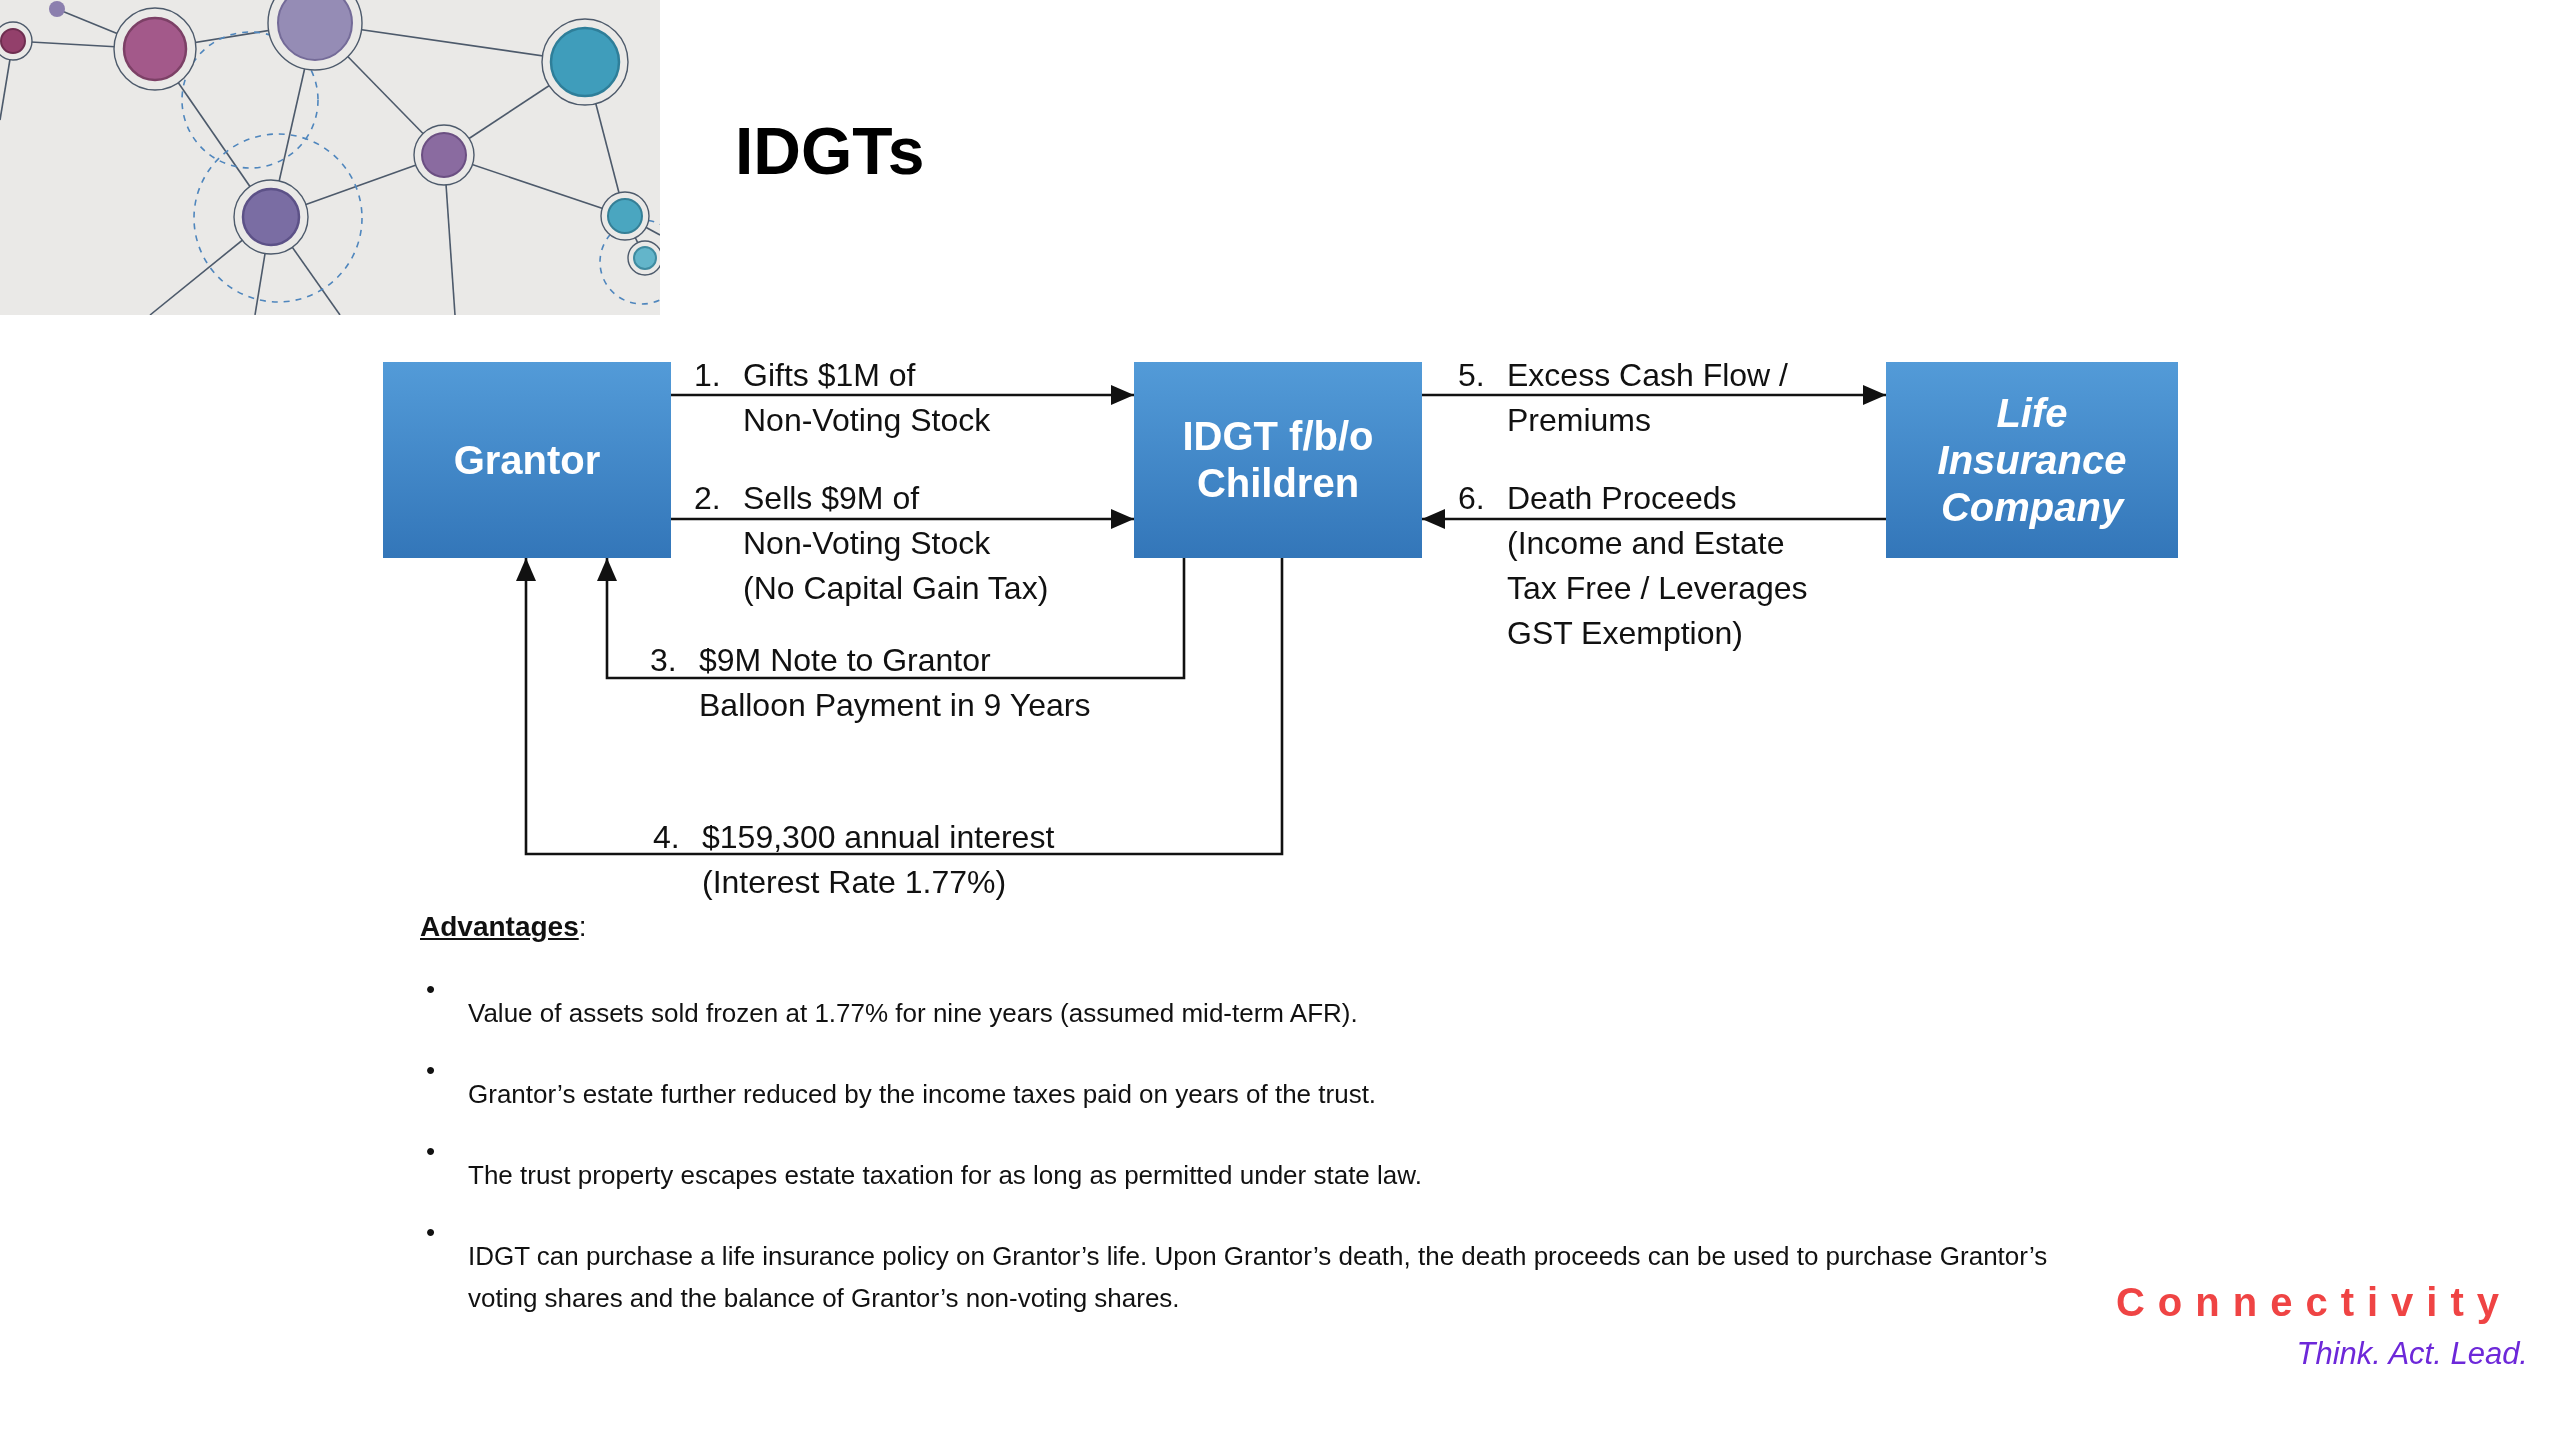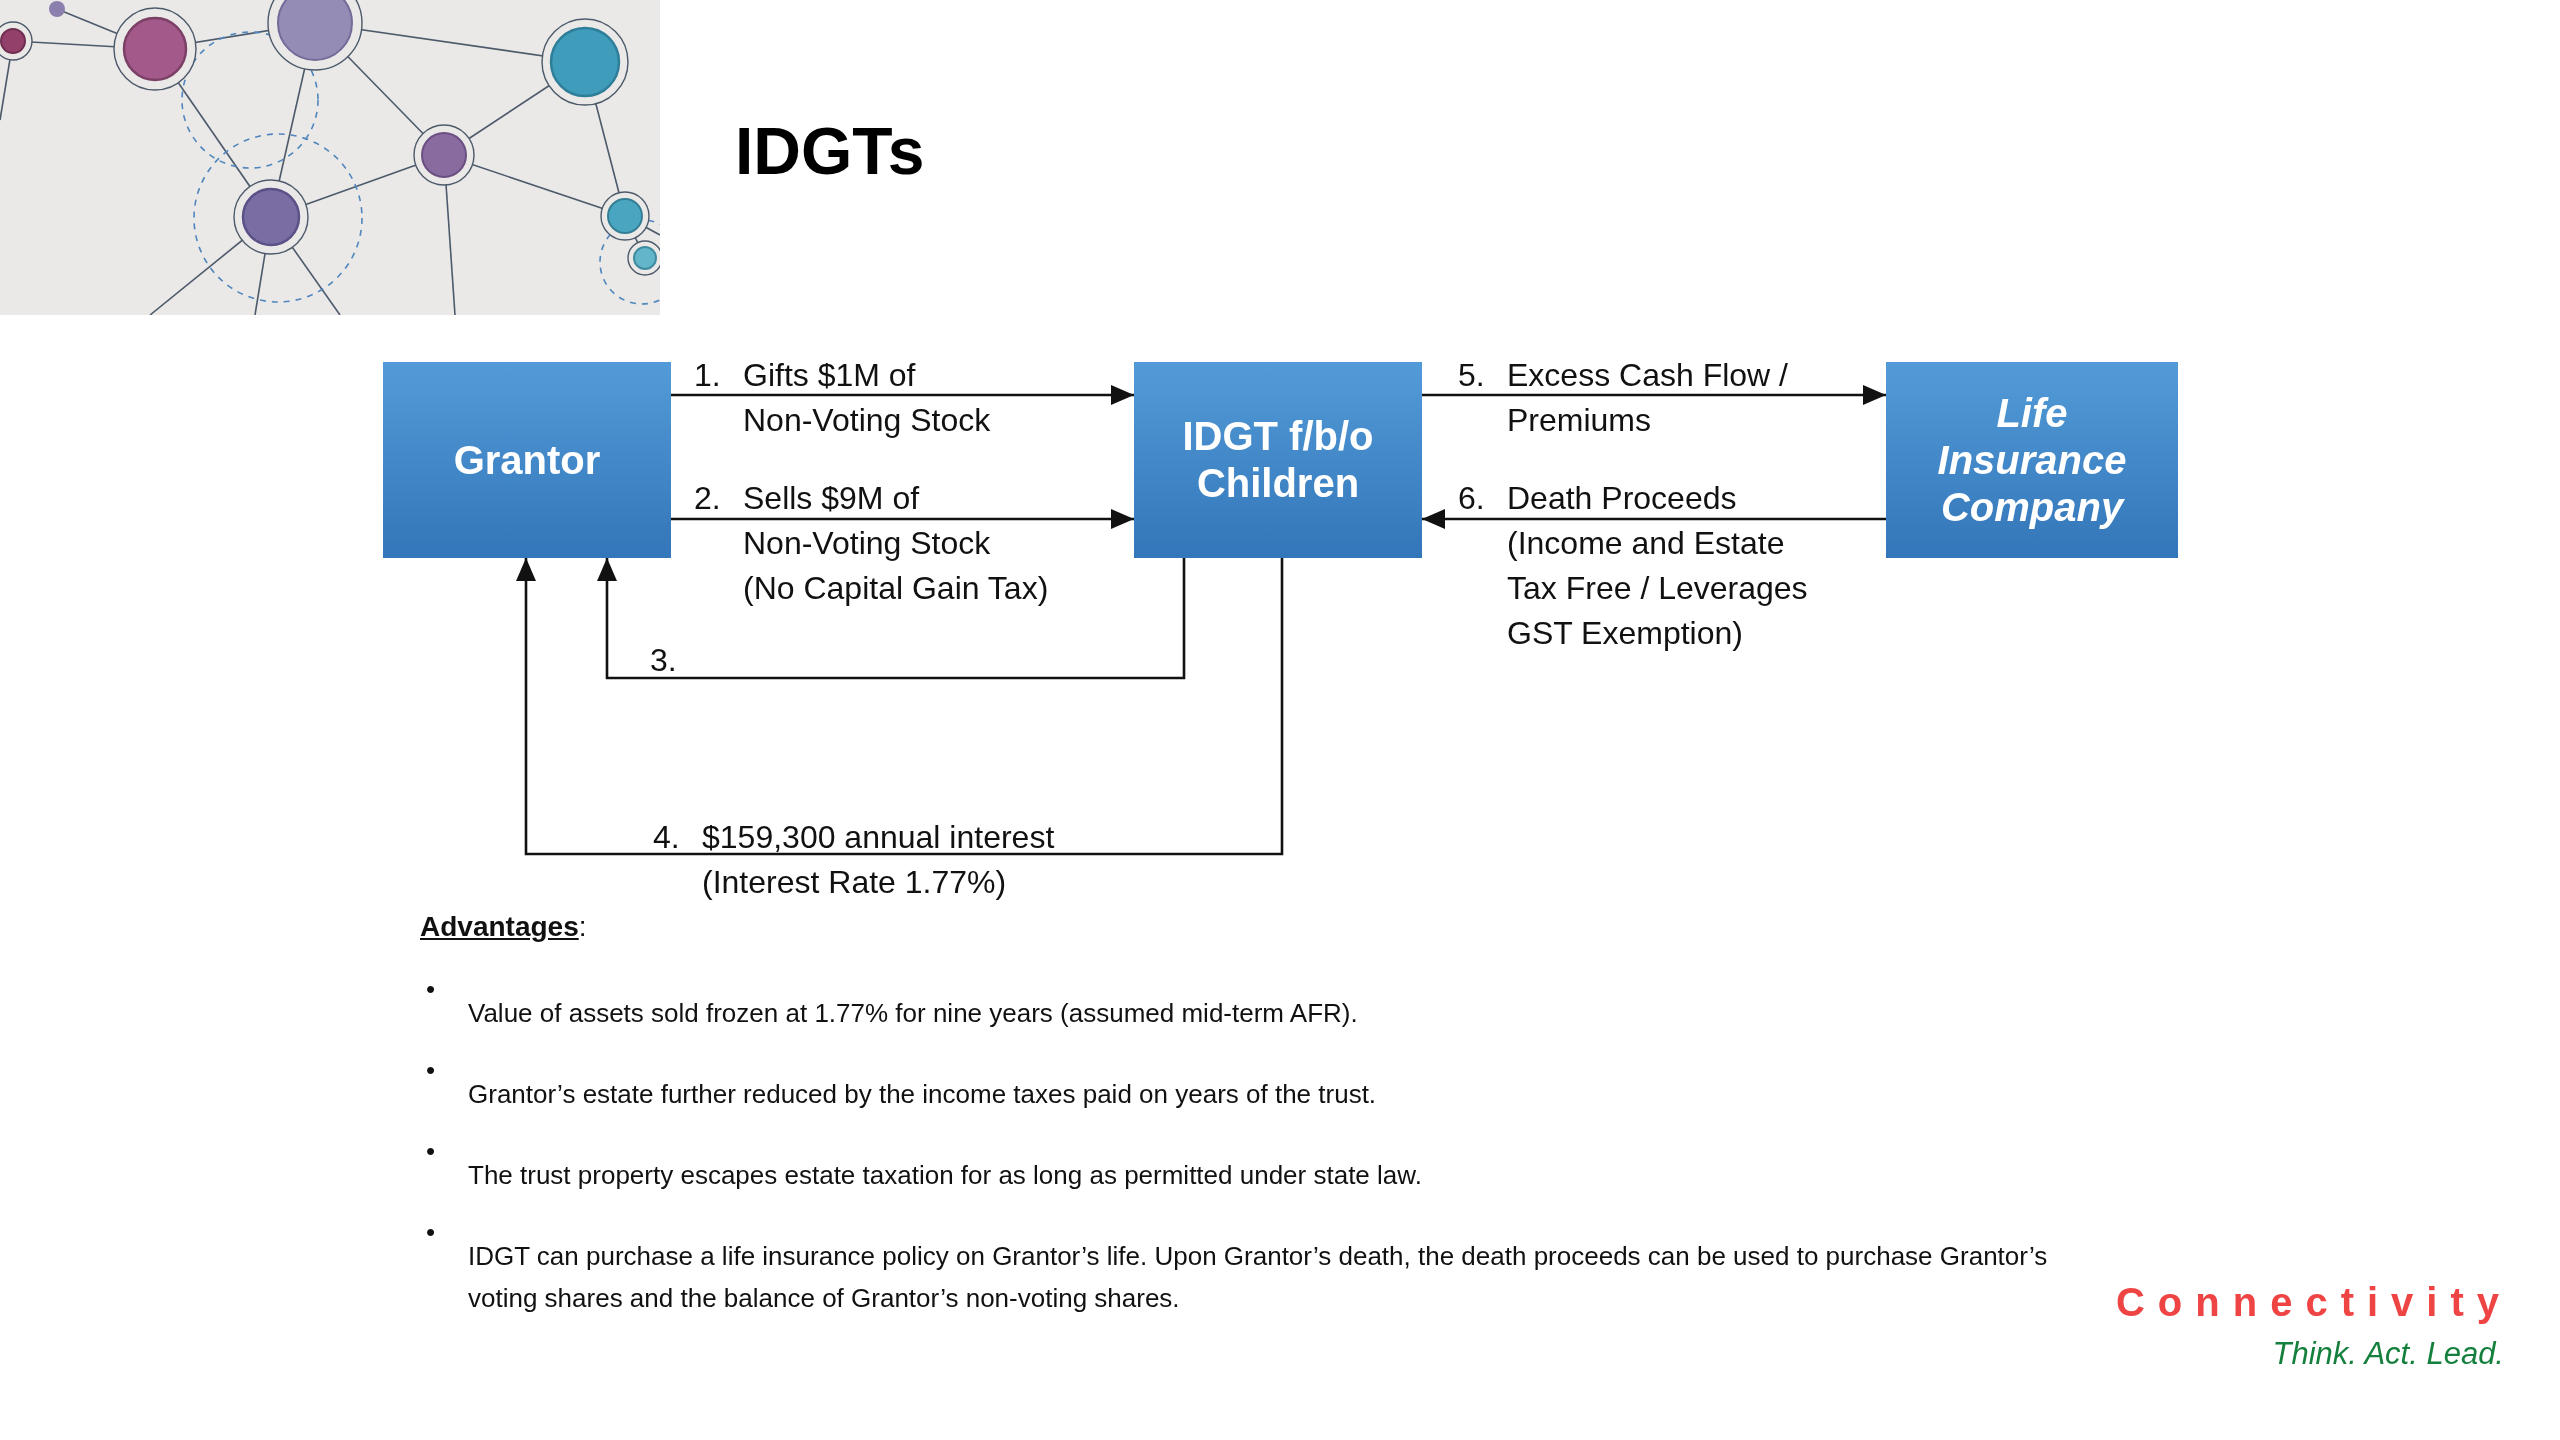--- a/index.html
+++ b/index.html
@@ -38,21 +38,21 @@
   .advantages{position:absolute;left:420px;top:908px;width:1740px;color:#111;}
   .adv-heading{font-size:28px;line-height:38px;margin-bottom:22px;}
   .adv-heading .word{font-weight:700;text-decoration:underline;}
   .adv-heading .colon{font-weight:400;}
   .bullet-row{display:flex;font-size:26px;line-height:42px;margin-bottom:15px;}
   .bullet-glyph{width:48px;flex:none;padding-left:6px;box-sizing:border-box;}
   .bullet-text{max-width:1620px;margin-top:24px;}
 
   
   .brand{position:absolute;right:48px;top:1280px;font-size:40px;font-weight:700;letter-spacing:13px;color:#ef4444;white-space:nowrap;}
-  .tagline{position:absolute;right:56px;top:1336px;font-size:31px;font-style:italic;color:#15803d;white-space:nowrap;}
+  .tagline{position:absolute;right:32px;top:1336px;font-size:31px;font-style:italic;color:#6d28d9;white-space:nowrap;}
 </style>
 </head>
 <body>
 
 <div id="slide">
 
   <svg class="network-img" viewBox="0 0 660 315">
     <rect width="660" height="315" fill="#eae9e7"></rect>
     <g stroke="#4d5a6b" stroke-width="1.6">
       <line x1="13" y1="41" x2="155" y2="49"></line>
@@ -131,20 +131,22 @@
 Non-Voting Stock</span>
   </div>
   <div class="arrow-label lbl-2">
     <span class="num">2.</span>
     <span class="txt">Sells $9M of
 Non-Voting Stock
 (No Capital Gain Tax)</span>
   </div>
   <div class="arrow-label lbl-3">
     <span class="num">3.</span>
+    <span class="txt">$9M Note to Grantor
+Balloon Payment in 9 Years</span>
   </div>
   <div class="arrow-label lbl-4">
     <span class="num">4.</span>
     <span class="txt">$159,300 annual interest
 (Interest Rate 1.77%)</span>
   </div>
   <div class="arrow-label lbl-5">
     <span class="num">5.</span>
     <span class="txt">Excess Cash Flow /
 Premiums</span>

